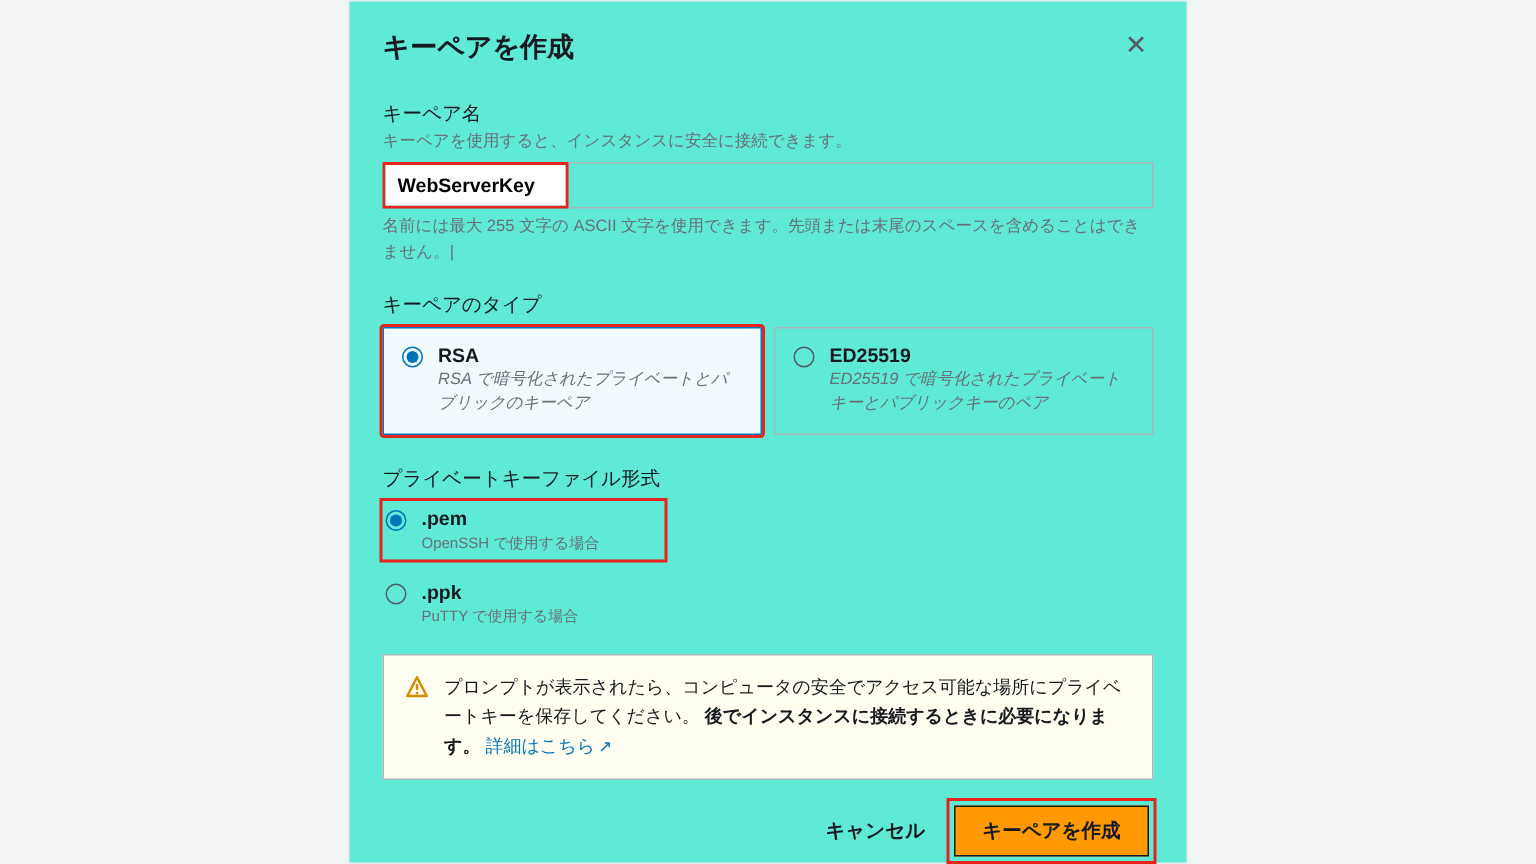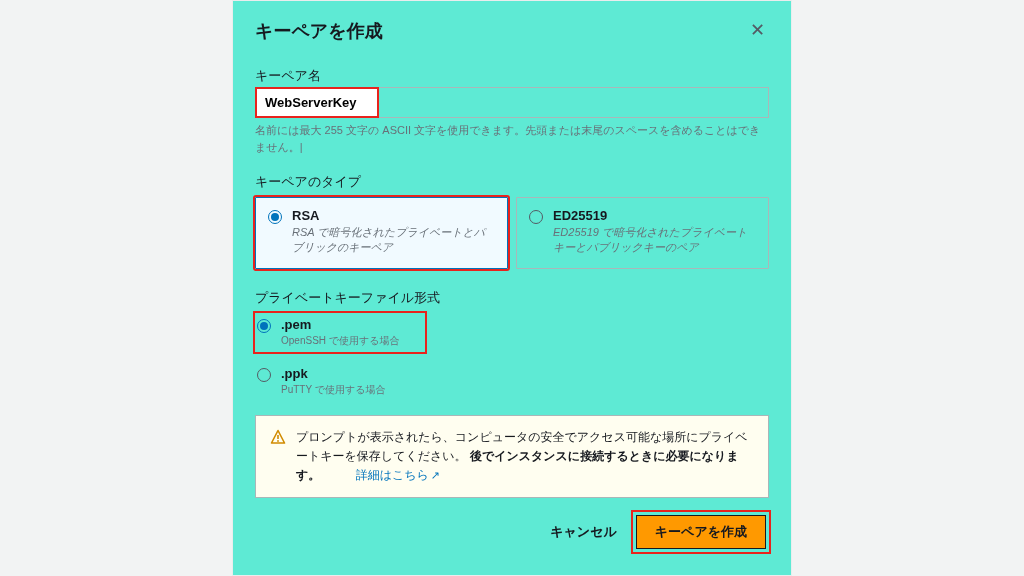--- a/index.html
+++ b/index.html
@@ -137,21 +137,21 @@
   
   .fmt-option {
     display: flex;
     gap: 10px;
     align-items: flex-start;
     margin-bottom: 10px;
     padding: 4px 2px;
   }
   .fmt-option.highlight {
     outline: 2px solid #e8231d;
-    width: 170px;
+    width: 188px;
   }
   .fmt-title {
     font-size: 13px;
     font-weight: 700;
     color: #16191f;
   }
   .fmt-desc {
     font-size: 10px;
     color: #687078;
     margin-top: 2px;
@@ -174,21 +174,20 @@
   .warn-icon svg { width: 16px; height: 16px; }
   .alert-text {
     font-size: 12px;
     color: #16191f;
     line-height: 1.6;
   }
   .alert-text b { font-weight: 700; }
   .link {
     color: #0073bb;
     text-decoration: none;
-    margin-left: 32px;
   }
   .ext-icon { font-size: 11px; margin-left: 2px; color:#0073bb; }
   
   .footer {
     display: flex;
     justify-content: flex-end;
     align-items: center;
     gap: 12px;
   }
   .btn-cancel {
@@ -220,20 +219,21 @@
 
 <div class="modal">
 
   <div class="modal-header">
     <div class="modal-title">キーペアを作成</div>
     <div class="close-x">✕</div>
   </div>
 
   <div>
     <div class="section-label">キーペア名</div>
+    <div class="section-desc">キーペアを使用すると、インスタンスに安全に接続できます。</div>
     <div class="name-row">
       <span class="input-wrap">
         <input type="text" value="WebServerKey" style="">
       </span>
       <span class="rest"></span>
     </div>
     <div class="helper">名前には最大 255 文字の ASCII 文字を使用できます。先頭または末尾のスペースを含めることはできません。|</div>
   </div>
 
   <div>

